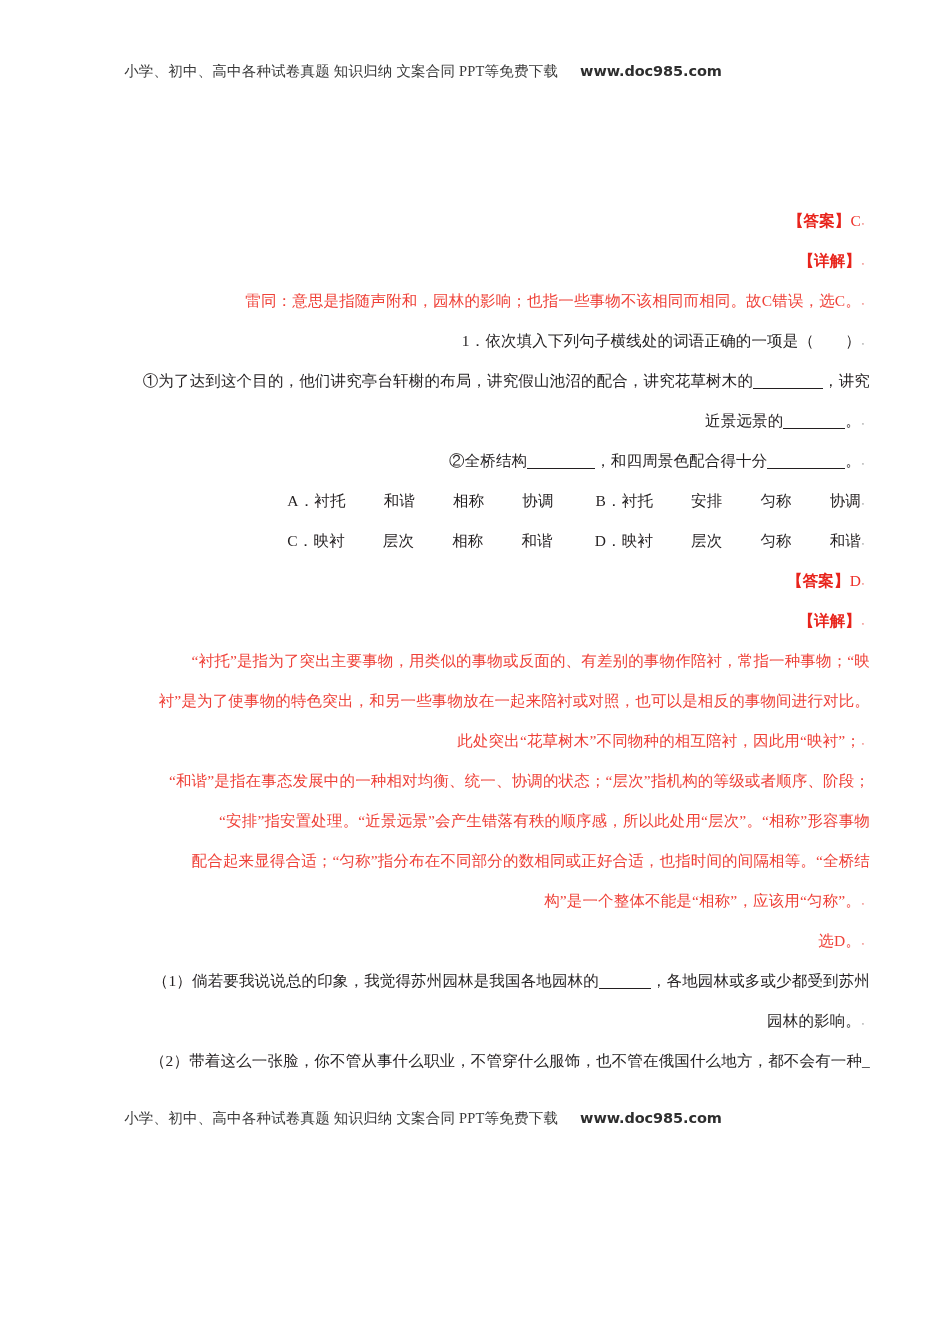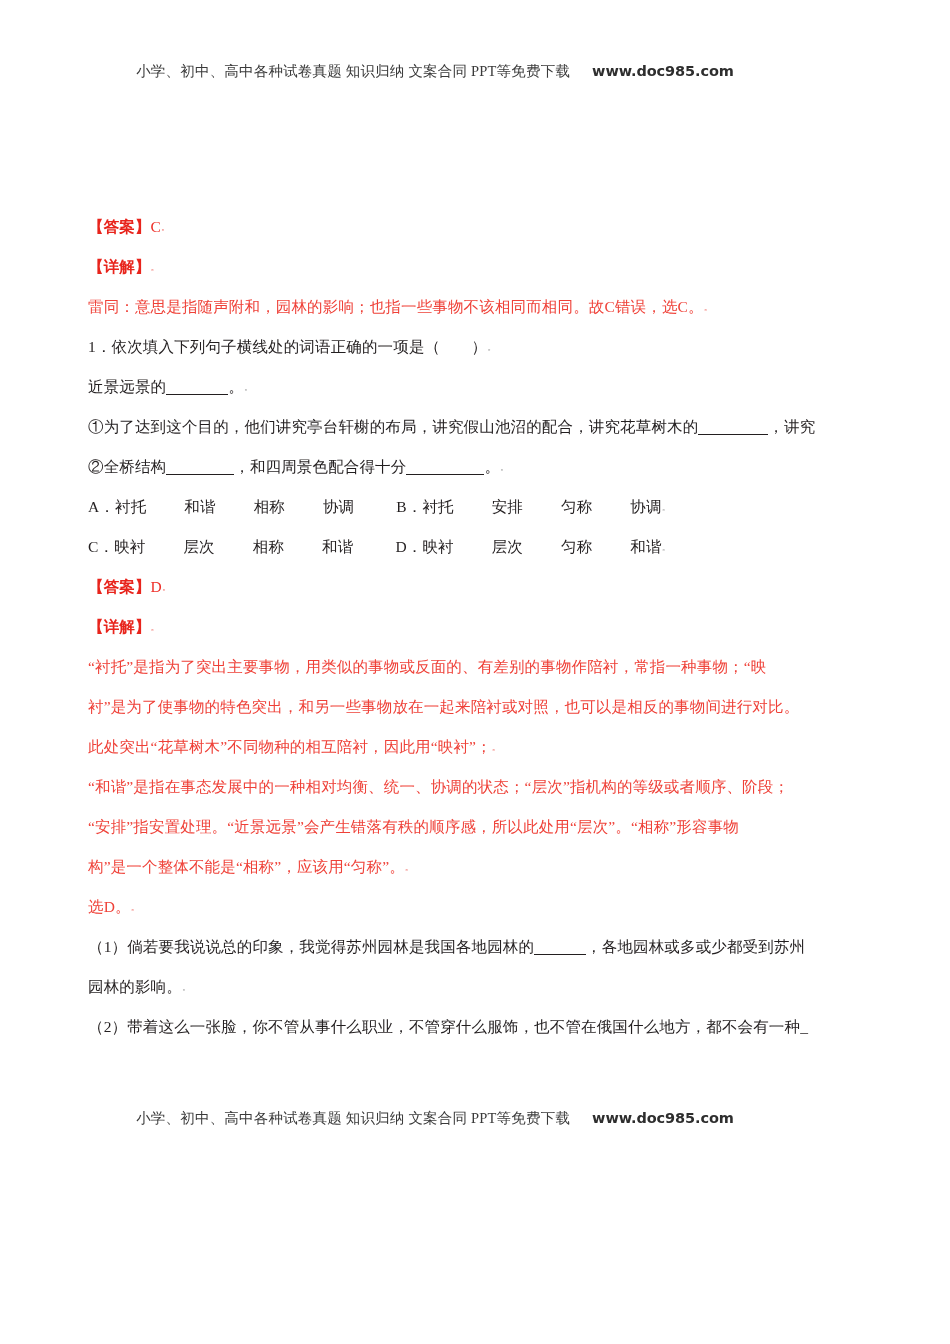--- a/index.html
+++ b/index.html
@@ -23,43 +23,43 @@
   
   .running-head {
     position: absolute;
     left: 0;
     width: 846px;
     text-align: center;
     white-space: nowrap;
     color: #3a3a3a;
     font-size: 14.5px;
     letter-spacing: 0.2px;
-    margin-left: 12px;
   }
   .running-head.top { top: 62px; }
   .running-head.bottom { top: 1109px; }
   .rh-cn {
     font-family: "Liberation Serif", "DejaVu Serif", serif;
     font-size: 14.5px;
   }
   .rh-gap { display: inline-block; width: 22px; }
   .rh-url {
     font-family: "DejaVu Sans", "Liberation Sans", sans-serif;
     font-size: 14.5px;
     font-weight: 600;
     color: #2e2e2e;
     letter-spacing: -0.1px;
   }
 
   
   .content {
     position: absolute;
     left: 88px;
-    top: 207px;
+    top: 201px;
     width: 782px;
+    text-align: right;
   }
   .ln {
     font-size: 15.5px;
     line-height: 40px;
     color: #231f20;
     white-space: nowrap;
     letter-spacing: 0.15px;
   }
   .ln.red  { color: #ee2f28; }
   .ln.red2 { color: #ef4138; }
@@ -109,39 +109,40 @@
   <div class="content">
 
     <div class="ln red"><span class="tag">【答案】</span><span class="lat">C</span><span class="sm-red">。</span></div>
 
     <div class="ln red"><span class="tag">【详解】</span><span class="sm-red">。</span></div>
 
     <div class="ln red2"><span>雷同：意思是指随声附和，园林的影响；也指一些事物不该相同而相同。故C错误，选C。</span><span class="sm-red">。</span></div>
 
     <div class="ln"><span>1．依次填入下列句子横线处的词语正确的一项是（　　）</span><span class="sm">。</span></div>
 
+    <div class="ln"><span>①为了达到这个目的，他们讲究亭台轩榭的布局，讲究假山池沼的配合，讲究花草树木的</span><span class="blank w1"></span><span>，讲究</span></div>
+
     <div class="ln"><span>近景远景的</span><span class="blank w2"></span><span>。</span><span class="sm">。</span></div>
-
-    <div class="ln"><span>①为了达到这个目的，他们讲究亭台轩榭的布局，讲究假山池沼的配合，讲究花草树木的</span><span class="blank w1"></span><span>，讲究</span></div>
 
     <div class="ln"><span>②全桥结构</span><span class="blank w3"></span><span>，和四周景色配合得十分</span><span class="blank w4"></span><span>。</span><span class="sm">。</span></div>
 
     <div class="ln"><span>A．</span><span>衬托</span><span class="opt-sp"></span><span>和谐</span><span class="opt-sp"></span><span>相称</span><span class="opt-sp"></span><span>协调</span><span class="opt-sp-mid"></span><span>B．</span><span>衬托</span><span class="opt-sp"></span><span>安排</span><span class="opt-sp"></span><span>匀称</span><span class="opt-sp"></span><span>协调</span><span class="sm">。</span></div>
 
     <div class="ln"><span>C．</span><span>映衬</span><span class="opt-sp"></span><span>层次</span><span class="opt-sp"></span><span>相称</span><span class="opt-sp"></span><span>和谐</span><span class="opt-sp-mid"></span><span>D．</span><span>映衬</span><span class="opt-sp"></span><span>层次</span><span class="opt-sp"></span><span>匀称</span><span class="opt-sp"></span><span>和谐</span><span class="sm">。</span></div>
 
     <div class="ln red"><span class="tag">【答案】</span><span class="lat">D</span><span class="sm-red">。</span></div>
 
     <div class="ln red"><span class="tag">【详解】</span><span class="sm-red">。</span></div>
 
     <div class="ln red2"><span>“衬托”是指为了突出主要事物，用类似的事物或反面的、有差别的事物作陪衬，常指一种事物；“映</span></div>
     <div class="ln red2"><span>衬”是为了使事物的特色突出，和另一些事物放在一起来陪衬或对照，也可以是相反的事物间进行对比。</span></div>
     <div class="ln red2"><span>此处突出“花草树木”不同物种的相互陪衬，因此用“映衬”；</span><span class="sm-red">。</span></div>
     <div class="ln red2"><span>“和谐”是指在事态发展中的一种相对均衡、统一、协调的状态；“层次”指机构的等级或者顺序、阶段；</span></div>
     <div class="ln red2"><span>“安排”指安置处理。“近景远景”会产生错落有秩的顺序感，所以此处用“层次”。“相称”形容事物</span></div>
+    <div class="ln red2"><span>配合起来显得合适；“匀称”指分布在不同部分的数相同或正好合适，也指时间的间隔相等。“全桥结</span></div>
     <div class="ln red2"><span>构”是一个整体不能是“相称”，应该用“匀称”。</span><span class="sm-red">。</span></div>
     <div class="ln red2"><span>选D。</span><span class="sm-red">。</span></div>
 
 
     <div class="ln"><span>（1）倘若要我说说总的印象，我觉得苏州园林是我国各地园林的</span><span class="blank w5"></span><span>，各地园林或多或少都受到苏州</span></div>
 
     <div class="ln"><span>园林的影响。</span><span class="sm">。</span></div>
 
     <div class="ln"><span>（2）带着这么一张脸，你不管从事什么职业，不管穿什么服饰，也不管在俄国什么地方，都不会有一种</span><span class="tail-underscore">_</span></div>
 

